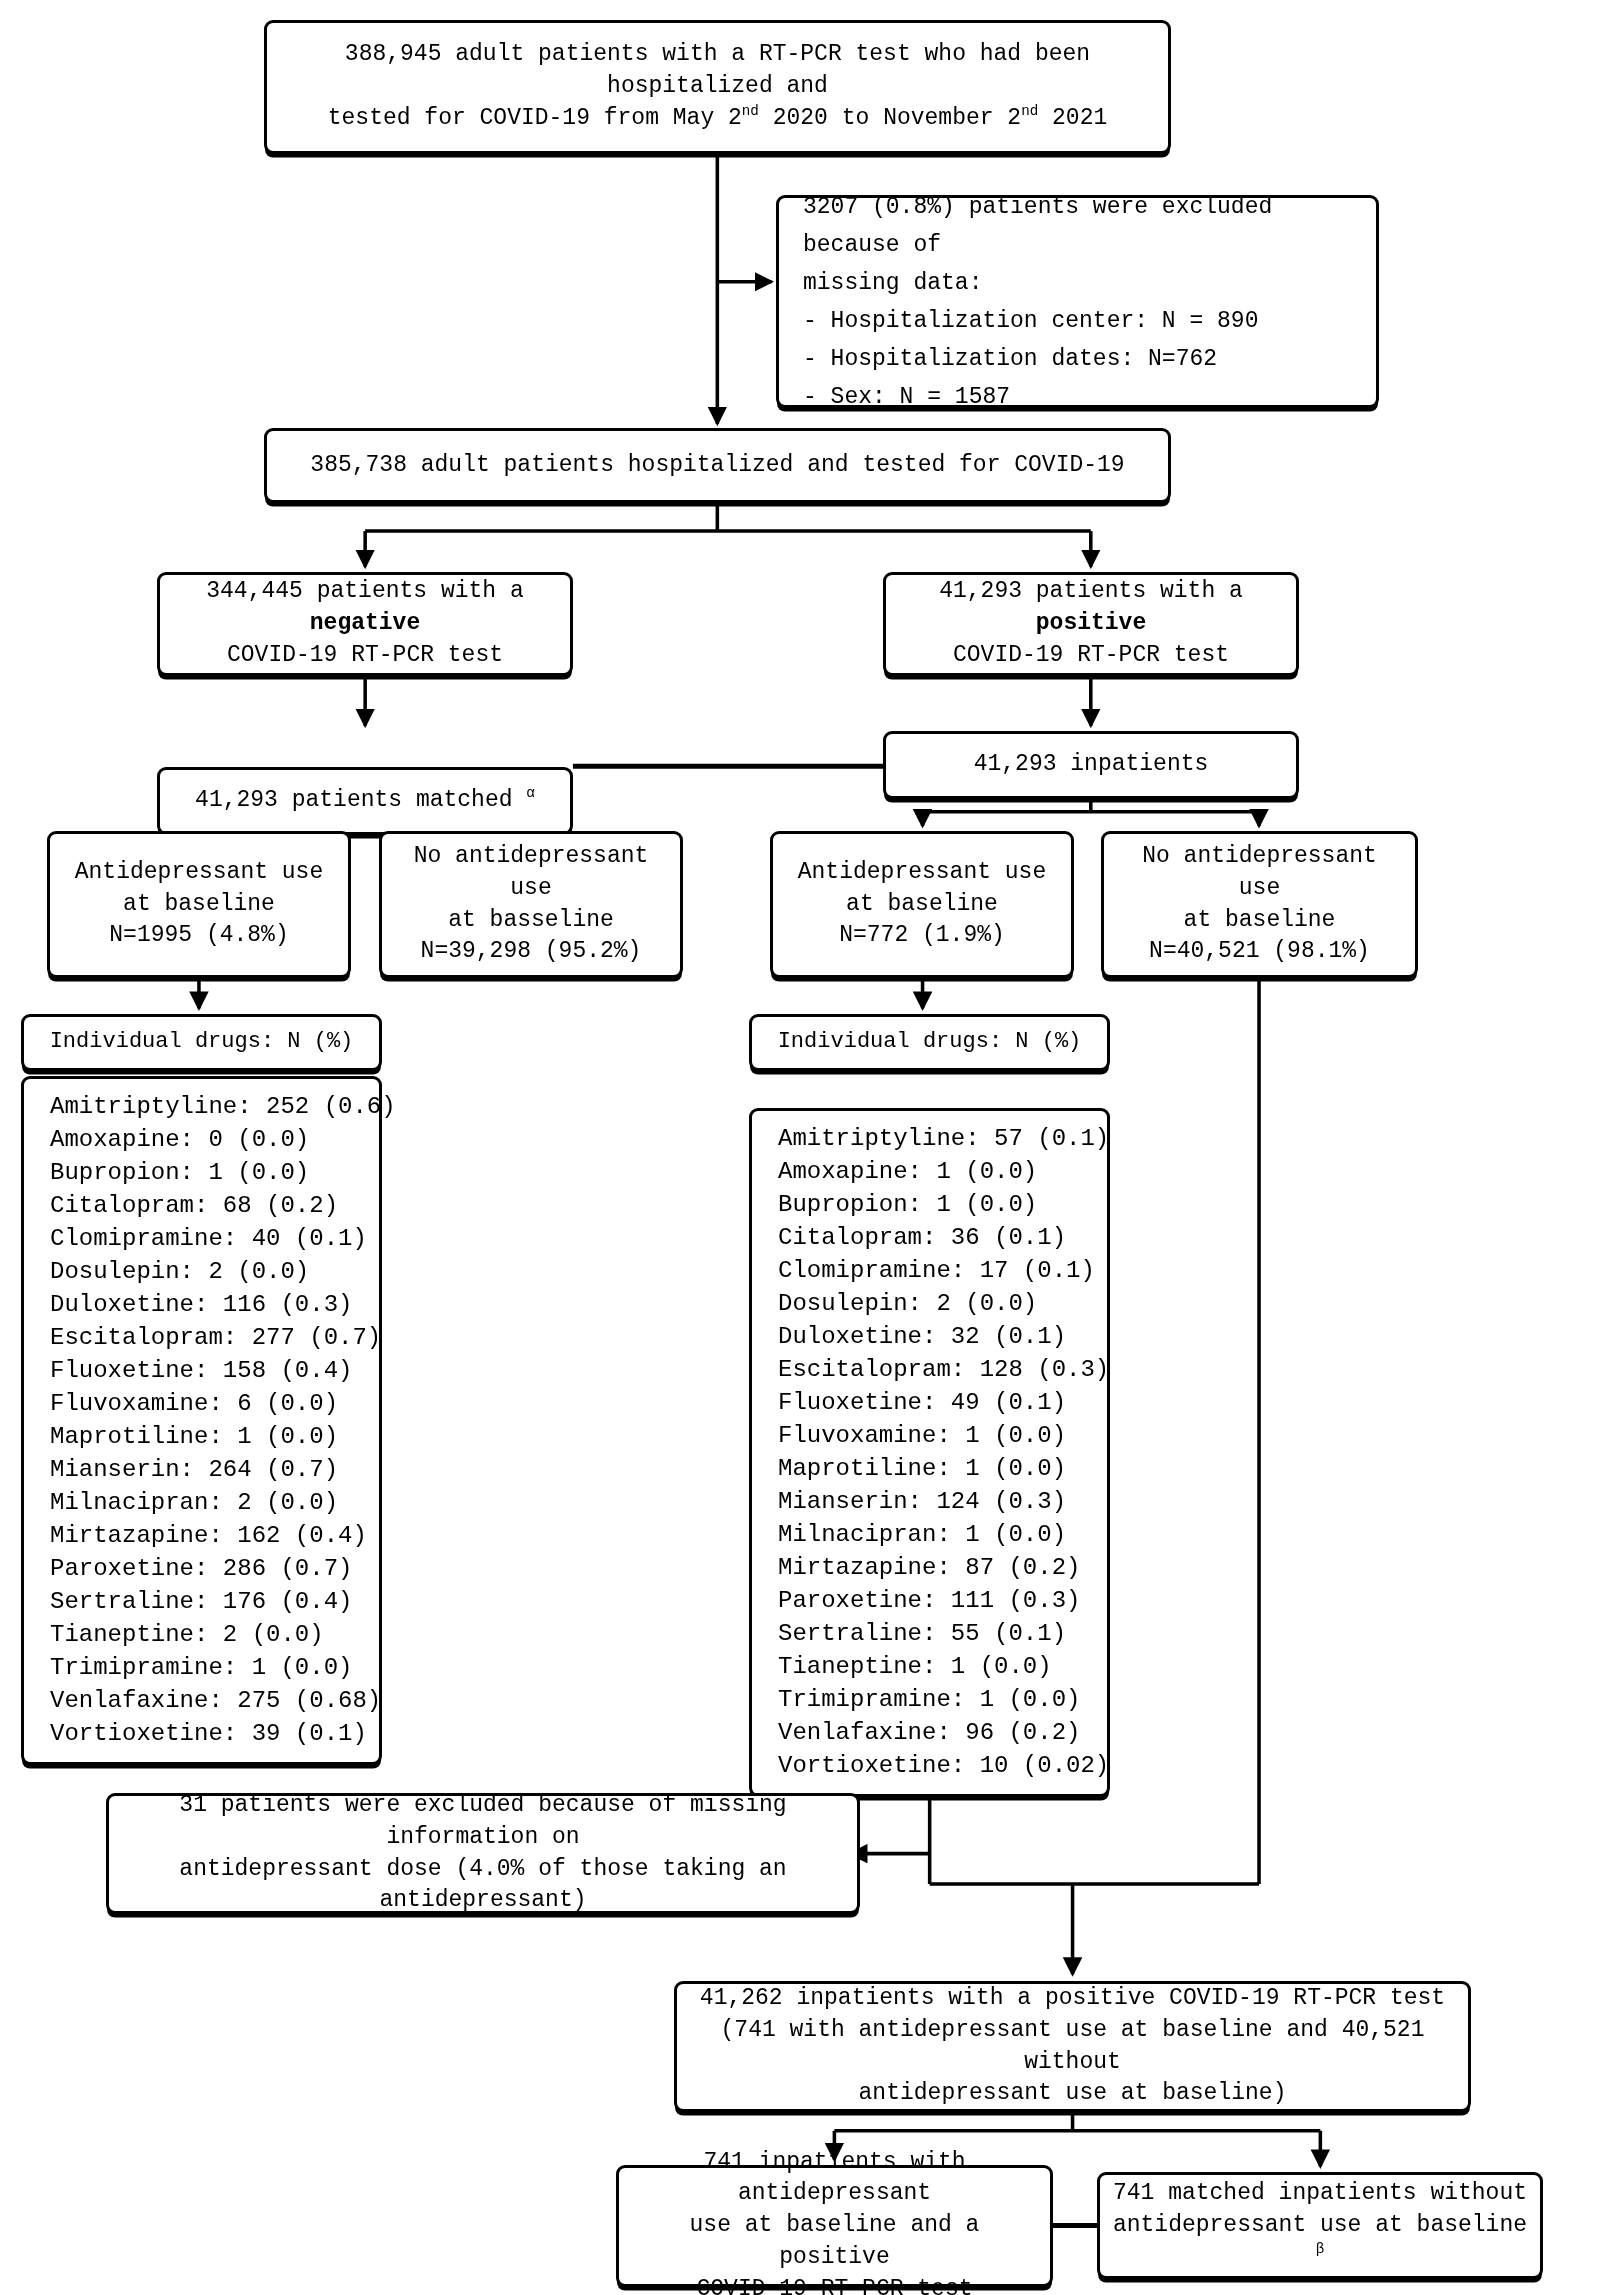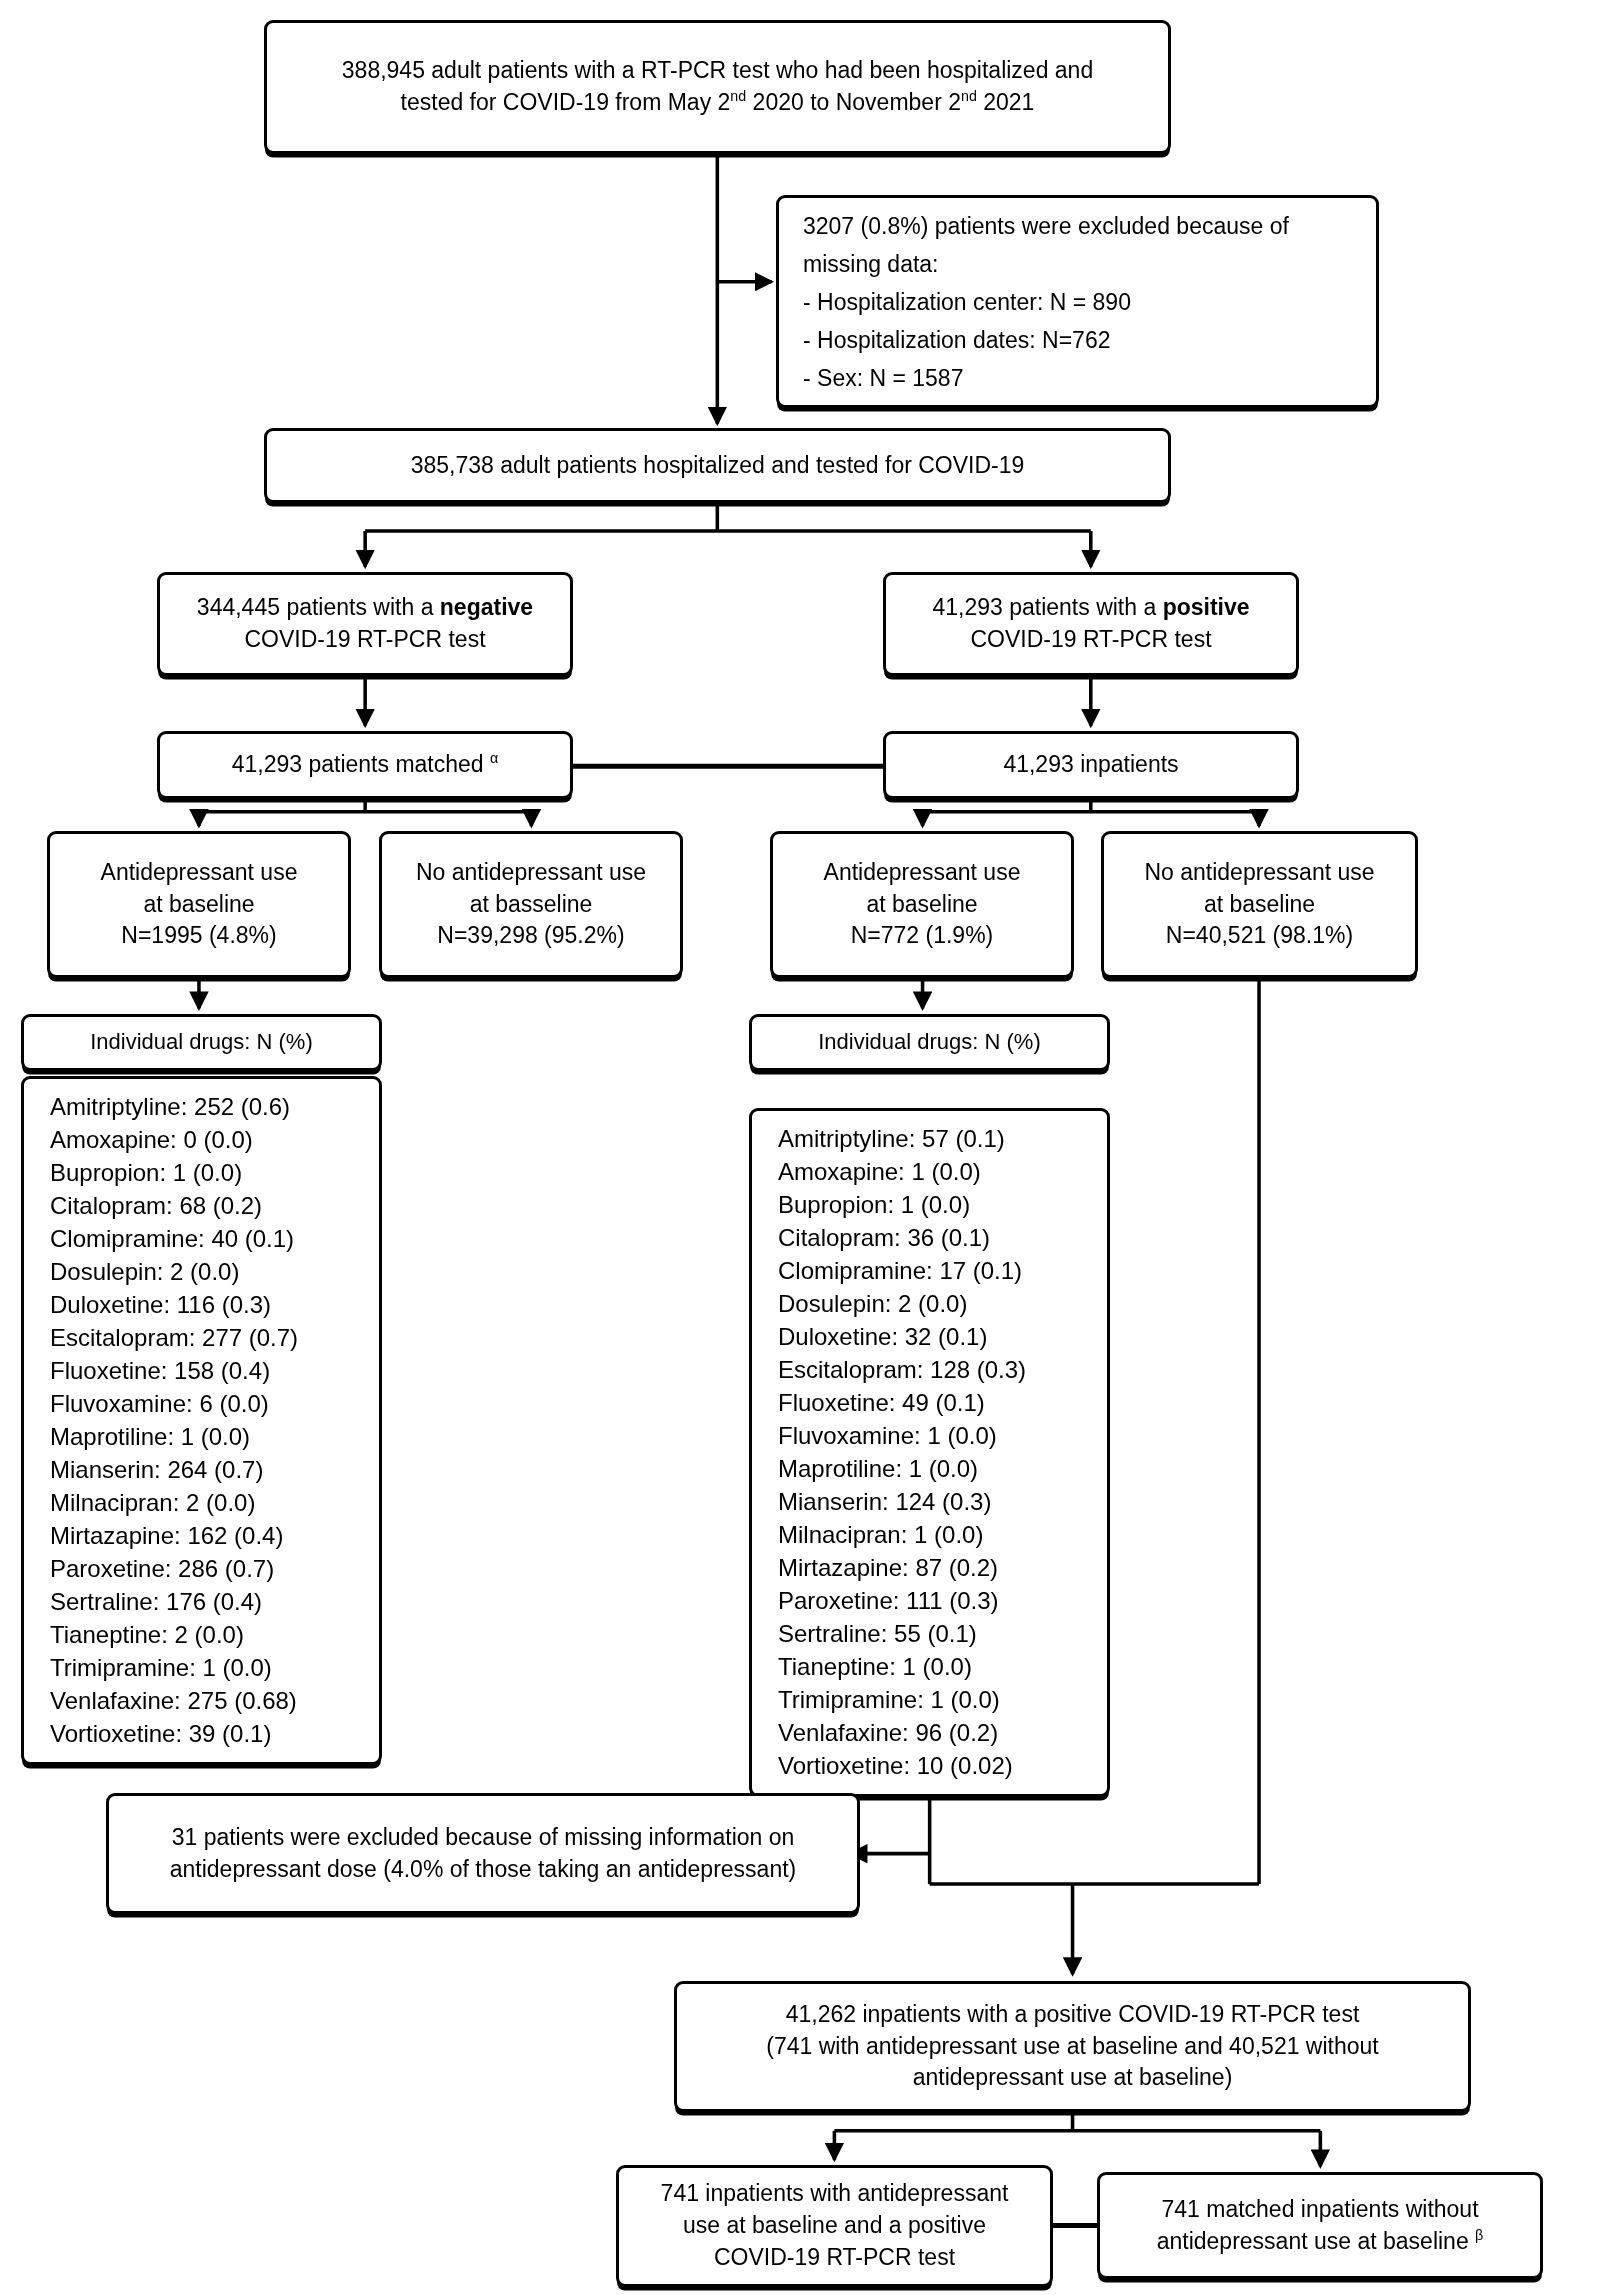--- a/index.html
+++ b/index.html
@@ -1,21 +1,21 @@
 <!DOCTYPE html>
 <html style="font-size:8px"><head>
 <meta charset="utf-8">
 <style>
   html,body{margin:0;padding:0;background:#ffffff;}
   .canvas{
     position:relative;
     width:1610px;
     height:2295px;
     background:#ffffff;
-    font-family:Liberation Sans, sans-serif;
+    font-family:Liberation Mono, monospace;
     color:#000;
   }
   .connector-layer{position:absolute;left:0;top:0;}
   .fbox{
     position:absolute;
     box-sizing:border-box;
     background:#fff;
     border:3.5px solid #000;
     border-radius:9px;
     box-shadow:0 4.6px 0 -1px #000;
@@ -115,21 +115,21 @@
   <div class="fbox" style="left:157px;top:572px;width:416px;height:104px;">
     <div><span>344,445 patients with a </span><b>negative</b></div>
     <div>COVID-19 RT-PCR test</div>
   </div>
 
   <div class="fbox" style="left:883px;top:572px;width:416px;height:104px;">
     <div><span>41,293 patients with a </span><b>positive</b></div>
     <div>COVID-19 RT-PCR test</div>
   </div>
 
-  <div class="fbox" style="left:157px;top:731px;width:416px;height:68px;">
+  <div class="fbox" style="left:157px;top:767px;width:416px;height:68px;">
     <div><span>41,293 patients matched </span><sup>α</sup></div>
   </div>
 
   <div class="fbox" style="left:883px;top:731px;width:416px;height:68px;">
     <div>41,293 inpatients</div>
   </div>
 
   <div class="fbox" style="left:47px;top:831px;width:304px;height:147px;">
     <div>Antidepressant use</div>
     <div>at baseline</div>

